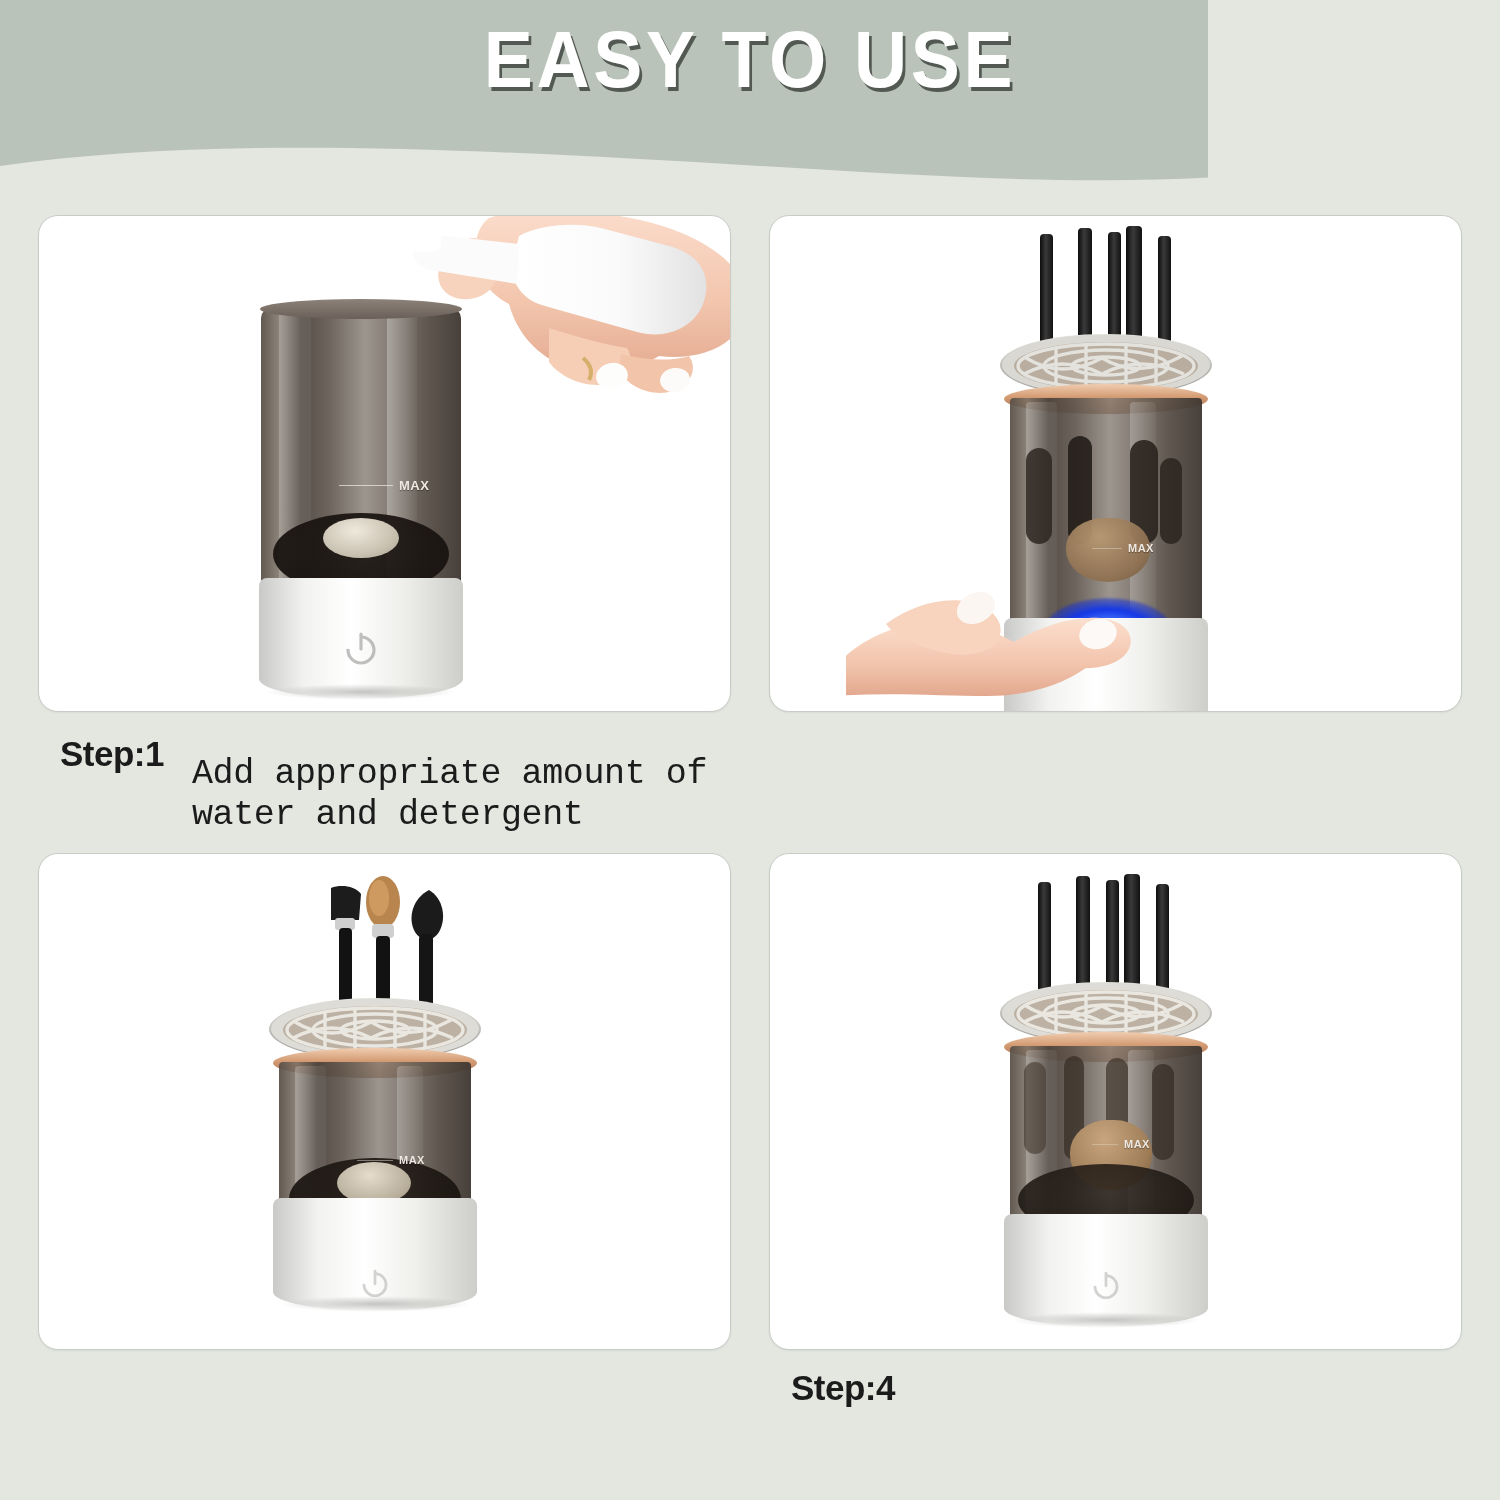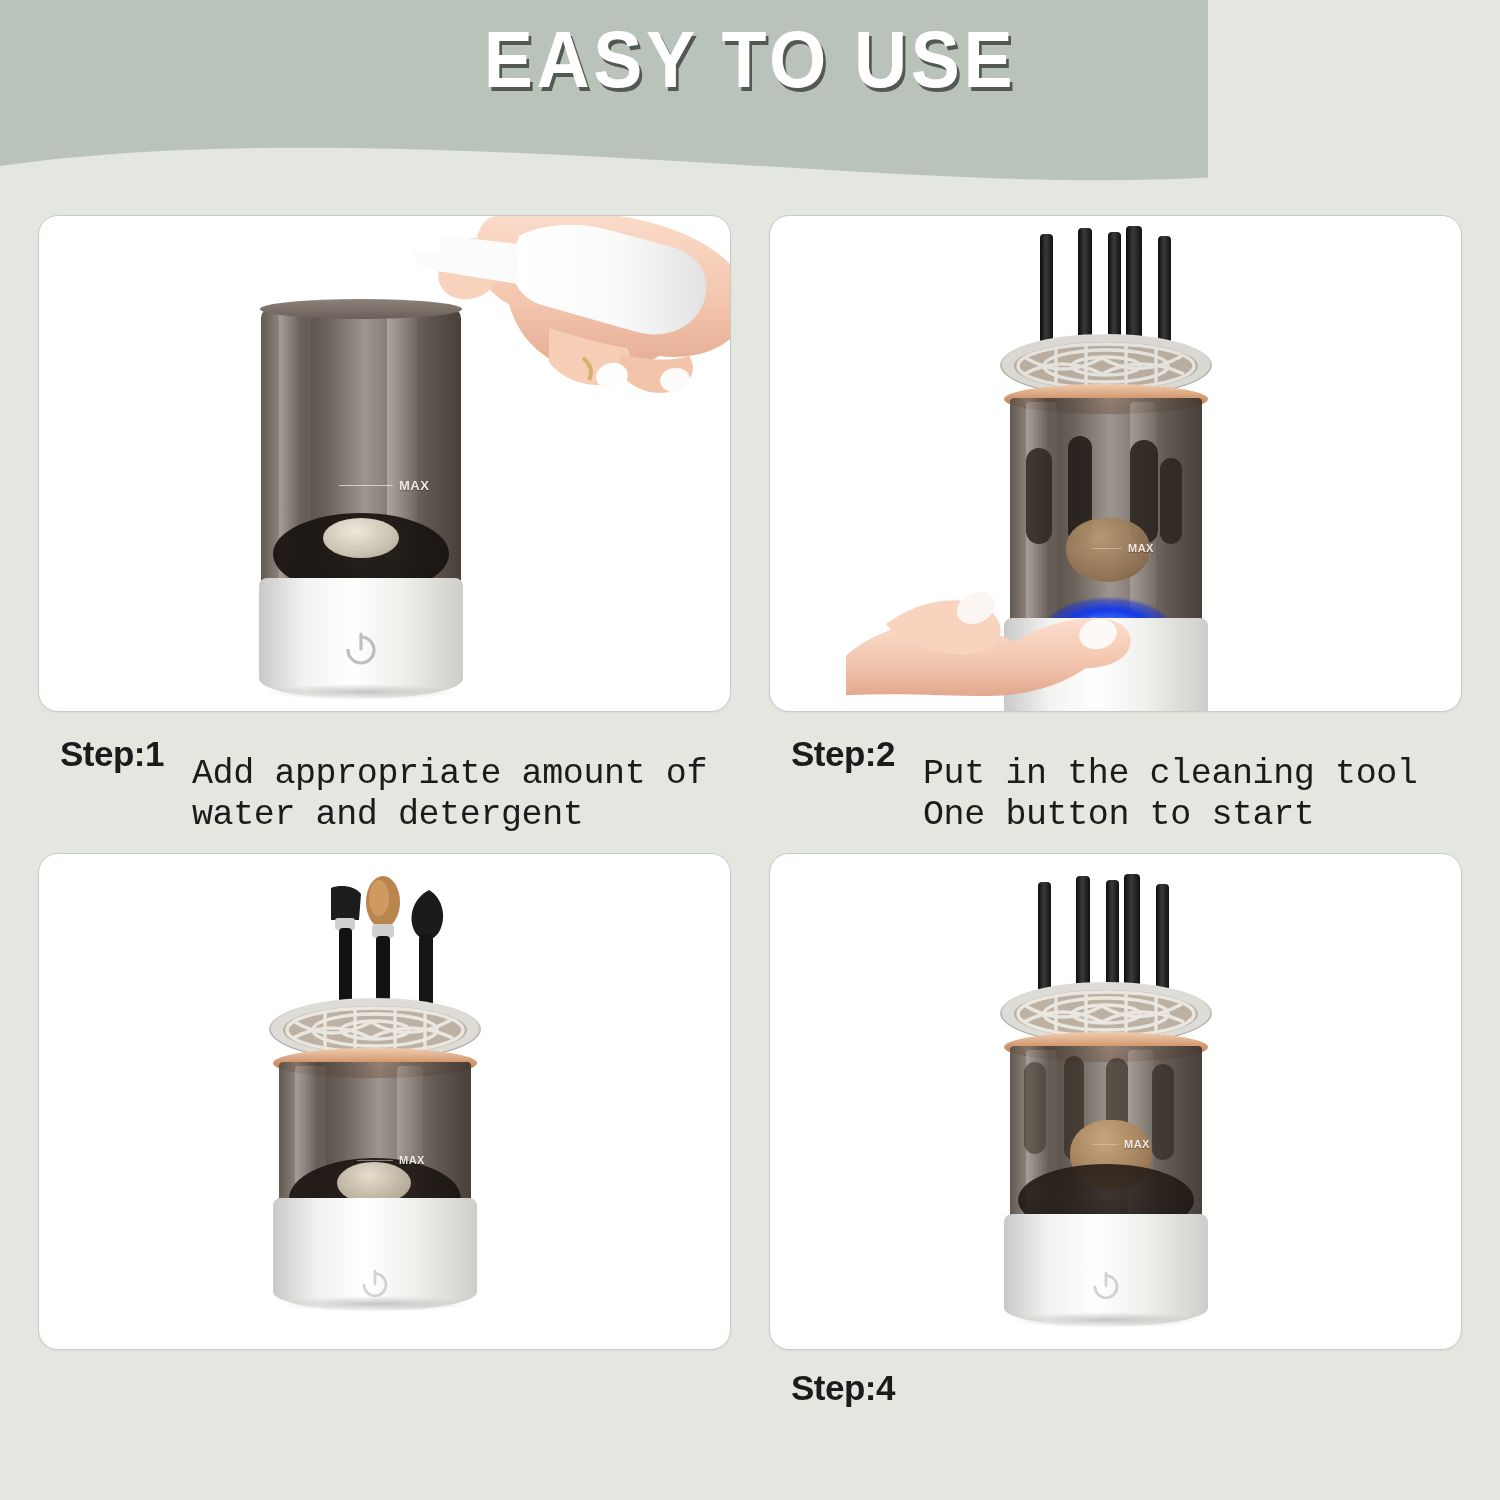--- a/index.html
+++ b/index.html
@@ -284,25 +284,20 @@
                 </linearGradient>
               </defs>
               <path d="M-10 120 C10 96 46 78 86 76 C120 74 146 84 168 96 C196 80 226 70 254 72 C276 74 288 86 284 100 C280 114 262 122 240 122 C214 140 180 150 142 150 C96 150 42 146 -10 150 Z" fill="url(#skin2)"></path>
               <path d="M40 78 C64 60 96 50 124 56 C150 62 160 80 152 94 C144 108 118 112 96 106 C72 100 50 92 40 78 Z" fill="#f8d3bd"></path>
               <ellipse cx="252" cy="88" rx="19" ry="15" fill="#fcf9f6" transform="rotate(-14 252 88)"></ellipse>
               <ellipse cx="130" cy="62" rx="20" ry="15" fill="#fbf6f1" transform="rotate(-26 130 62)"></ellipse>
             </svg>
           </div>
         </div>
 
-        <div class="caption">
-          <div class="step-label">Step:2</div>
-          <div class="step-text">Put in the cleaning tool
-One button to start</div>
-        </div>
       </div>
     </div>
 
     <div class="row r2" style="margin-top:18px;">
 
       <div class="col">
         <div class="card">
           <div class="device" style="left:236px;top:26px;width:200px;height:460px;">
 
             

